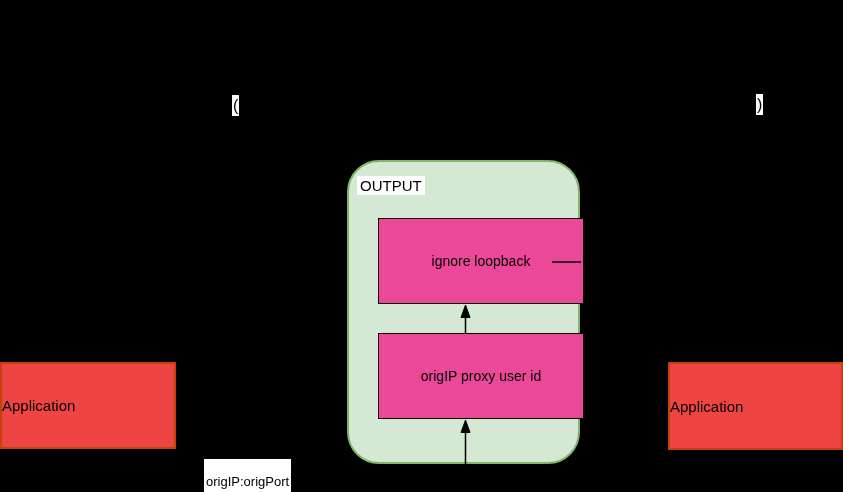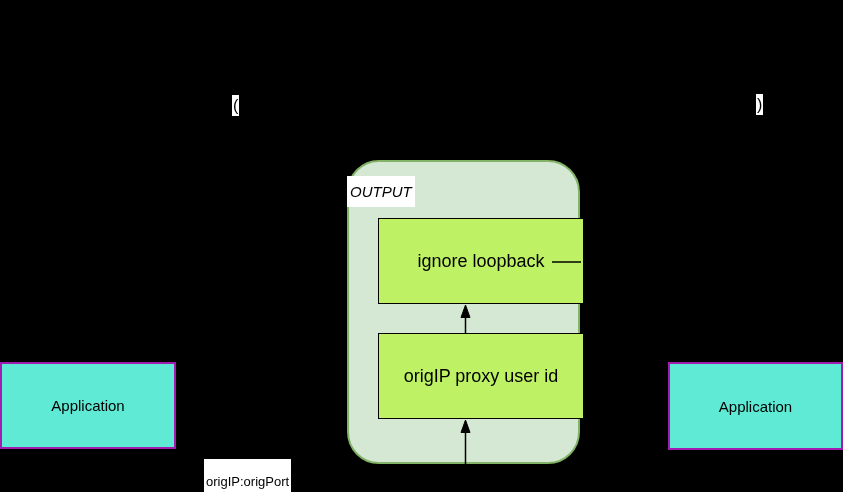--- a/index.html
+++ b/index.html
@@ -13,47 +13,46 @@
 
   
   .chain-box{
     left:347px;top:160px;width:233px;height:304px;
     box-sizing:border-box;
     background:#d5e8d4;
     border:2px solid #82b366;
     border-radius:32px;
   }
   .chain-title{
-    left:347px;top:176px;
+    left:357px;top:176px;
     background:#ffffff;
     font-size:15px;line-height:19px;
-    padding:6px 3px;
+    padding:0 3px;
     white-space:nowrap;
-    font-style:italic;
   }
 
   
   .rule-node{
     left:378px;width:206px;height:86px;
     box-sizing:border-box;
-    background:#bef264;
+    background:#ec4899;
     border:1.5px solid #000000;
     display:flex;align-items:center;justify-content:center;
     text-align:center;
-    font-size:18px;
+    font-size:14px;
   }
   .rule-node.loopback{top:218px;}
   .rule-node.proxyid{top:333px;}
 
   
   .app-box{
     box-sizing:border-box;
-    background:#5eead4;
-    border:2px solid #a21caf;
-    display:flex;align-items:center;justify-content:center;
+    background:#ef4444;
+    border:2px solid #c2410c;
+    display:flex;align-items:center;justify-content:flex-start;
     font-size:15px;
   }
   .app-box.left{left:0;top:362px;width:176px;height:87px;}
   .app-box.right{left:668px;top:362px;width:175px;height:88px;}
 
   
   .mini-label{
     background:#ffffff;
     white-space:nowrap;
   }

